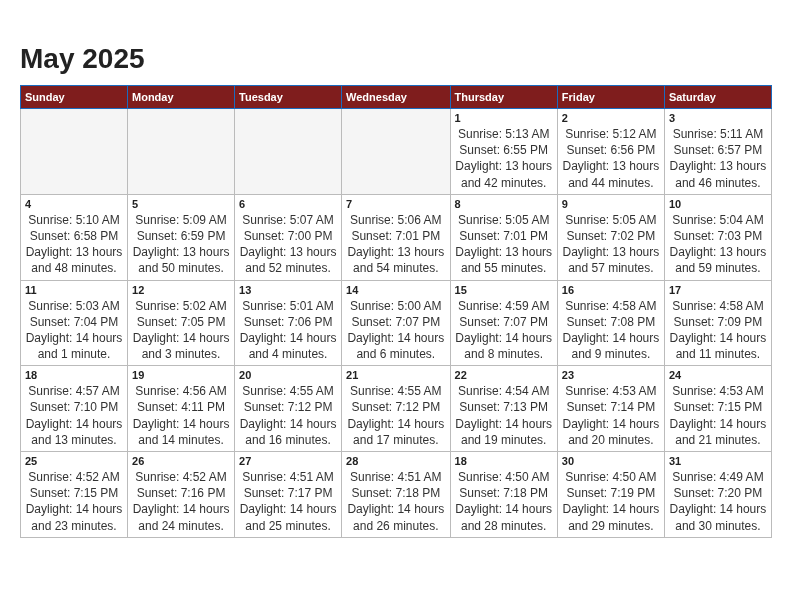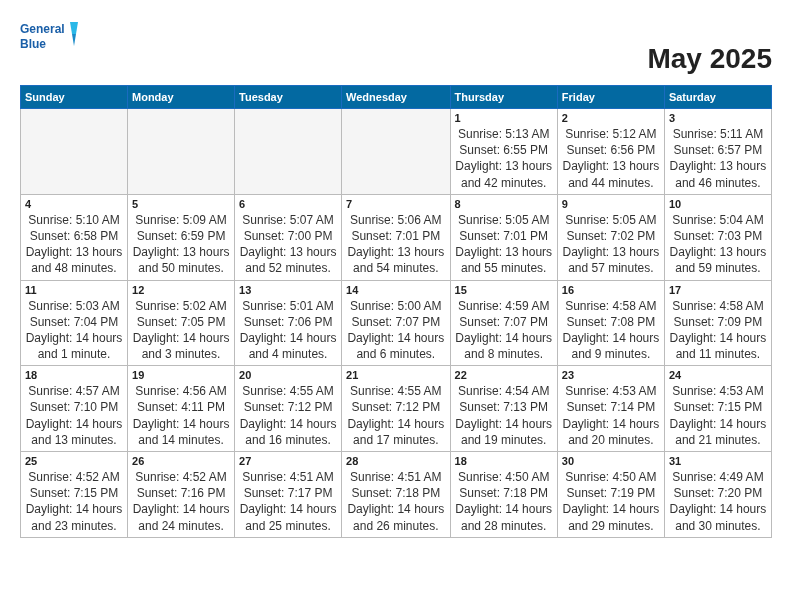--- a/index.html
+++ b/index.html
@@ -39,21 +39,21 @@
     .subtitle {
       font-size: 14px;
       color: #333;
     }
     .calendar {
       width: 100%;
       border-collapse: collapse;
       font-size: 9.5px;
     }
     .calendar thead th {
-      background: #0369a1;
+      background: #7f1d1d;
       color: #fff;
       padding: 5px 4px;
       text-align: left;
       font-size: 11px;
       font-weight: bold;
       border: 1px solid #1a6bc0;
     }
     .calendar tbody td {
       border: 1px solid #bbb;
       vertical-align: top;
@@ -80,28 +80,20 @@
     }
     .row-alt td {
       background: #eef4fb;
     }
   </style>
 </head>
 <body>
 
 <div class="page">
   <div class="header">
-    <div class="logo">
-    <svg width="60" height="38" viewBox="0 0 60 38" xmlns="http://www.w3.org/2000/svg">
-      <text x="0" y="15" font-size="12" font-weight="bold" fill="#1a5fa8" font-family="Arial">General</text>
-      <text x="0" y="30" font-size="12" font-weight="bold" fill="#1a5fa8" font-family="Arial">Blue</text>
-      <polygon points="50,4 58,4 56,16 52,16" fill="#2ab8e8"></polygon>
-      <polygon points="52,16 56,16 54,28" fill="#1a8ac8"></polygon>
-    </svg>
-  </div>
     <div class="title-block">
       <div class="main-title">May 2025</div>
     </div>
   </div>
 
   <table class="calendar">
     <thead>
       <tr>
 
       <th>Sunday</th>

